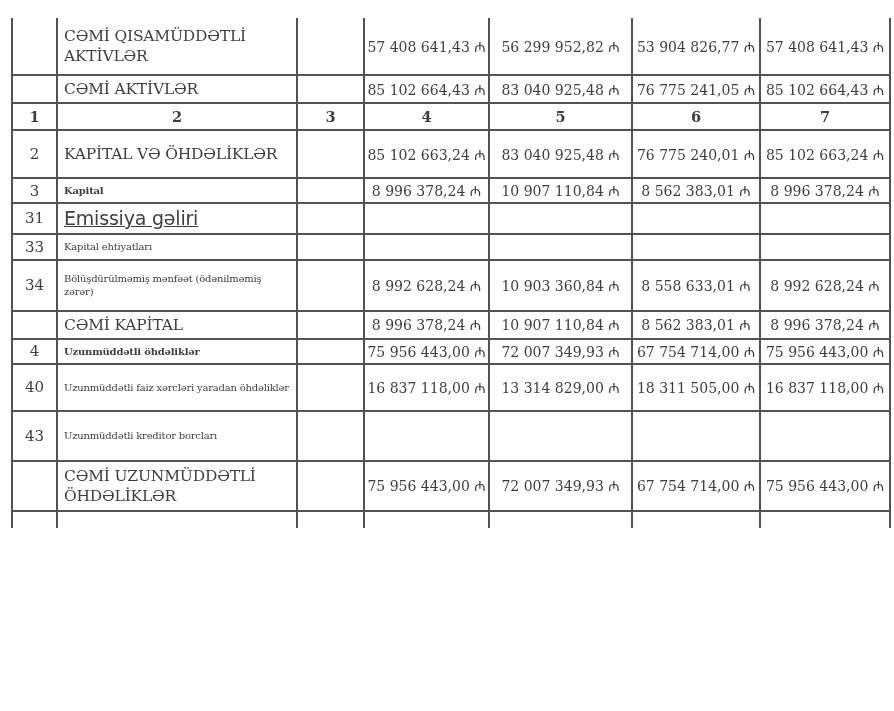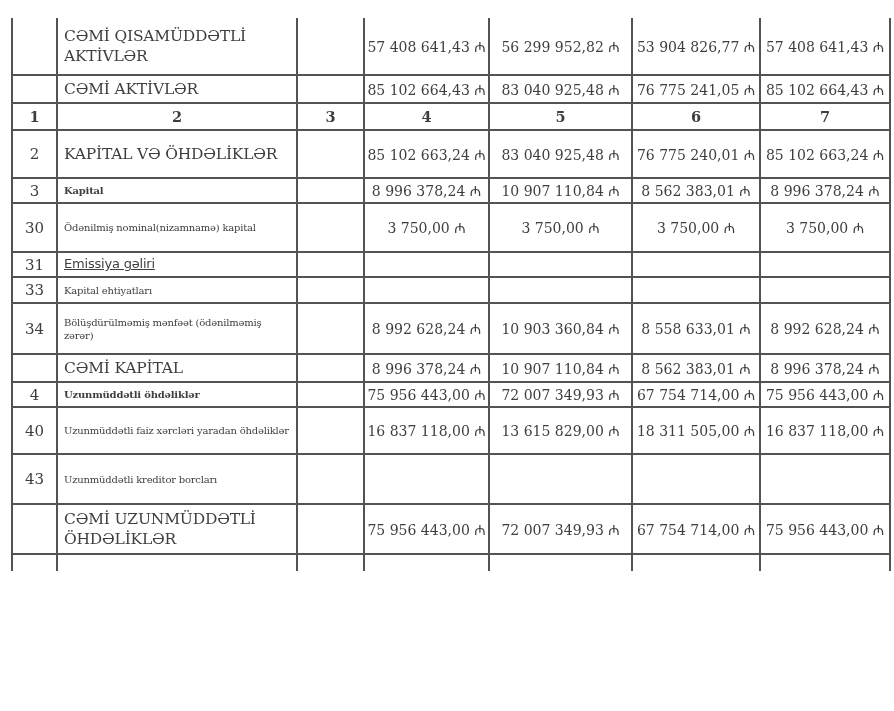--- a/index.html
+++ b/index.html
@@ -22,21 +22,21 @@
     vertical-align: middle;
     overflow: hidden;
     background: #ffffff;
   }
   tr.first td { border-top: 0; }
   tr.stub  td { border-bottom: 0; height: 14px; }
   .num   { text-align: center; font-size: 15px; padding: 0 2px; }
   .label { text-align: left; padding: 2px 4px 2px 6px; font-size: 10px; line-height: 1.3; letter-spacing: -0.2px; }
   .caps  { font-size: 15.5px; }
   .bold  { font-weight: bold; }
-  .emis  { font-family: "DejaVu Sans", sans-serif; font-size: 13px; text-decoration: underline; }
+  .emis  { font-family: "DejaVu Sans", sans-serif; font-size: 19px; text-decoration: underline; }
   .val   { text-align: center; font-size: 14px; white-space: nowrap; padding: 0 1px; }
   .hdr   { text-align: center; font-size: 14.5px; font-weight: bold; }
 </style>
 </head>
 <body>
 
 <div class="page">
   <table class="sheet">
     <colgroup>
       <col style="width:45px">
@@ -92,29 +92,20 @@
     <tr style="height:25px">
       <td class="num">3</td>
       <td class="label bold">Kapital</td>
       <td class="num"></td>
       <td class="val">8 996 378,24 ₼</td>
       <td class="val">10 907 110,84 ₼</td>
       <td class="val">8 562 383,01 ₼</td>
       <td class="val">8 996 378,24 ₼</td>
     </tr>
 
-    <tr style="height:49px">
-      <td class="num">30</td>
-      <td class="label">Ödənilmiş nominal(nizamnamə) kapital</td>
-      <td class="num"></td>
-      <td class="val">3 750,00 ₼</td>
-      <td class="val">3 750,00 ₼</td>
-      <td class="val">3 750,00 ₼</td>
-      <td class="val">3 750,00 ₼</td>
-    </tr>
 
     <tr style="height:25px">
       <td class="num">31</td>
       <td class="label emis">Emissiya gəliri</td>
       <td class="num"></td>
       <td class="val"></td>
       <td class="val"></td>
       <td class="val"></td>
       <td class="val"></td>
     </tr>
@@ -158,21 +149,21 @@
       <td class="val">72 007 349,93 ₼</td>
       <td class="val">67 754 714,00 ₼</td>
       <td class="val">75 956 443,00 ₼</td>
     </tr>
 
     <tr style="height:47px">
       <td class="num">40</td>
       <td class="label">Uzunmüddətli faiz xərcləri yaradan öhdəliklər</td>
       <td class="num"></td>
       <td class="val">16 837 118,00 ₼</td>
-      <td class="val">13 615 829,00 ₼</td>
+      <td class="val">13 314 829,00 ₼</td>
       <td class="val">18 311 505,00 ₼</td>
       <td class="val">16 837 118,00 ₼</td>
     </tr>
 
 
 
     <tr style="height:50px">
       <td class="num">43</td>
       <td class="label">Uzunmüddətli kreditor borcları</td>
       <td class="num"></td>

